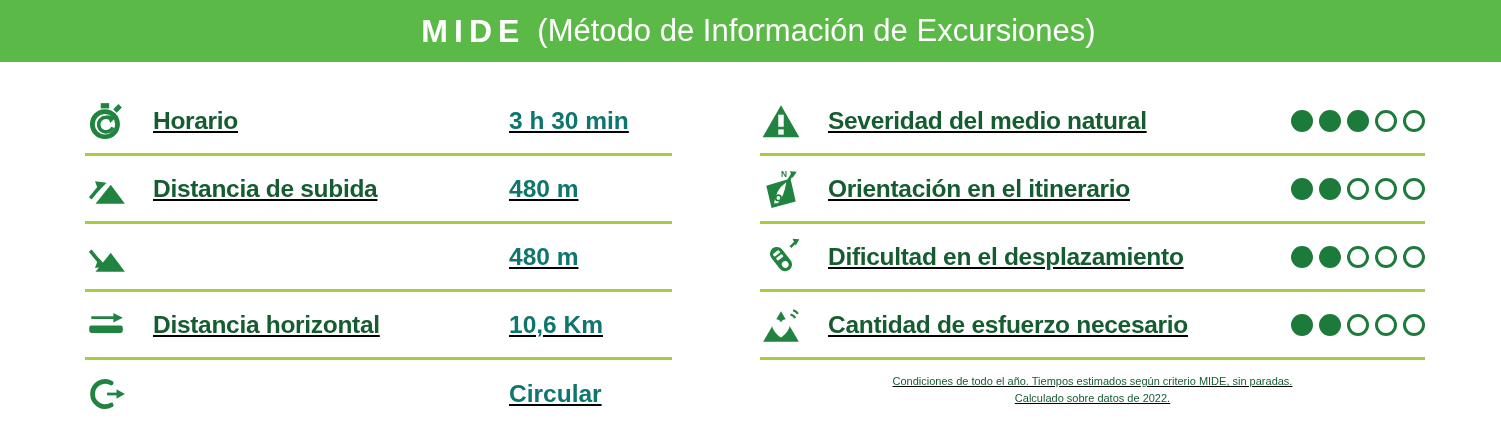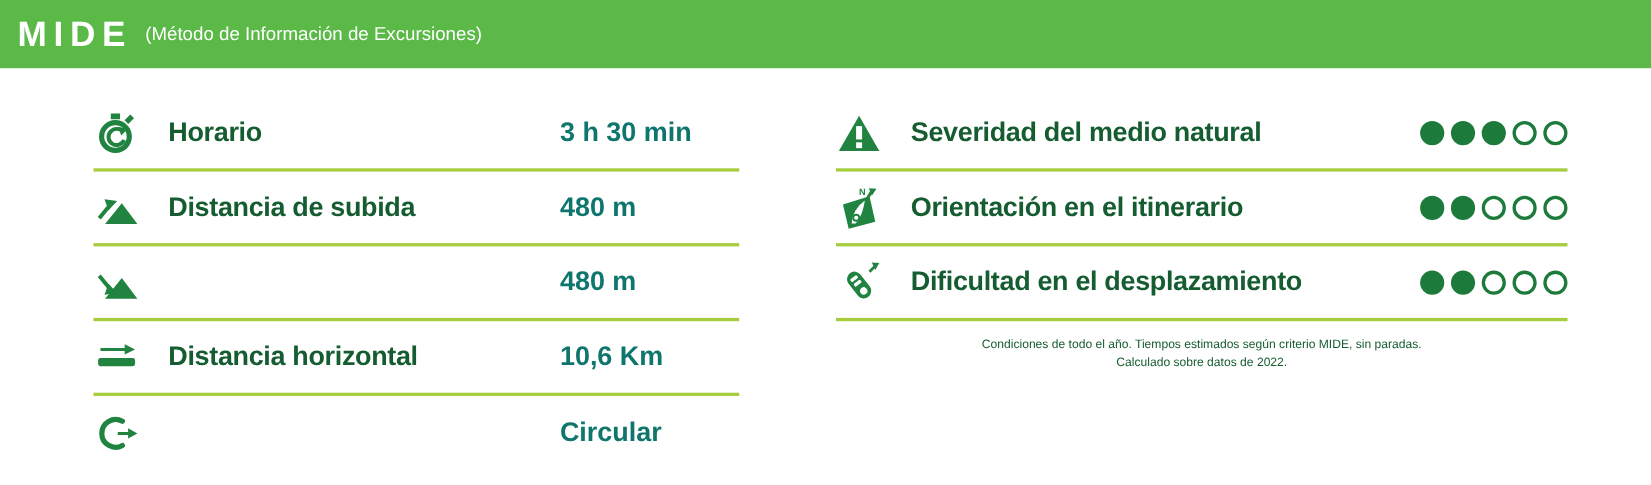--- a/index.html
+++ b/index.html
@@ -6,27 +6,27 @@
   html,body { width:1501px; height:441px; }
   body {
     position:relative;
     background:#ffffff;
     font-family:"Liberation Sans", sans-serif;
     overflow:hidden;
   }
   .header {
     height:62px;
     background:#5bb947;
-    display:flex; align-items:center; justify-content:flex-start;
+    display:flex; align-items:center; justify-content:center;
     color:#ffffff;
     padding-left:16px;
   }
   .brand { font-size:32px; font-weight:bold; letter-spacing:6px; margin-right:12px; }
-  .subtitle { font-size:17px; font-weight:normal; }
-  .col { position:absolute; top:88px; }
+  .subtitle { font-size:31px; font-weight:normal; }
+  .col { position:absolute; top:88px;text-decoration:underline; }
   .col-left  { left:85px;  width:587px; }
   .col-right { left:760px; width:665px; }
   .row {
     height:68px;
     display:flex; align-items:center;
     border-bottom:3px solid #a6cd3e;
   }
   .row.no-border { border-bottom:none; }
   .icon {
     width:42px; height:42px; flex:0 0 42px;
@@ -182,19 +182,37 @@
     <span class="label">Dificultad en el desplazamiento</span>
     <span class="dots">
       <span class="dot filled"></span>
       <span class="dot filled"></span>
       <span class="dot"></span>
       <span class="dot"></span>
       <span class="dot"></span>
     </span>
   </div>
 
+  <div class="row">
+    <span class="icon">
+      <svg viewBox="0 0 40 40">
+        <polygon points="20,7 37,36 3,36" fill="#20833f"></polygon>
+        <path d="M20 32 C 10 25, 9 15, 15.5 14.5 C 18.5 14.3, 20 17.5, 20 17.5 C 20 17.5, 21.5 14.3, 24.5 14.5 C 31 15, 30 25, 20 32 Z" fill="#ffffff"></path>
+        <path d="M29 10 q 3.5 1 4.5 3.5" fill="none" stroke="#20833f" stroke-width="2"></path>
+        <path d="M31.5 6 q 3.5 1 4.5 3.5" fill="none" stroke="#20833f" stroke-width="2"></path>
+      </svg>
+    </span>
+    <span class="label">Cantidad de esfuerzo necesario</span>
+    <span class="dots">
+      <span class="dot filled"></span>
+      <span class="dot filled"></span>
+      <span class="dot"></span>
+      <span class="dot"></span>
+      <span class="dot"></span>
+    </span>
+  </div>
 
   <div class="footer">
     <div>Condiciones de todo el año. Tiempos estimados según criterio MIDE, sin paradas.</div>
     <div>Calculado sobre datos de 2022.</div>
   </div>
 
 </div>
 
 </body></html>

